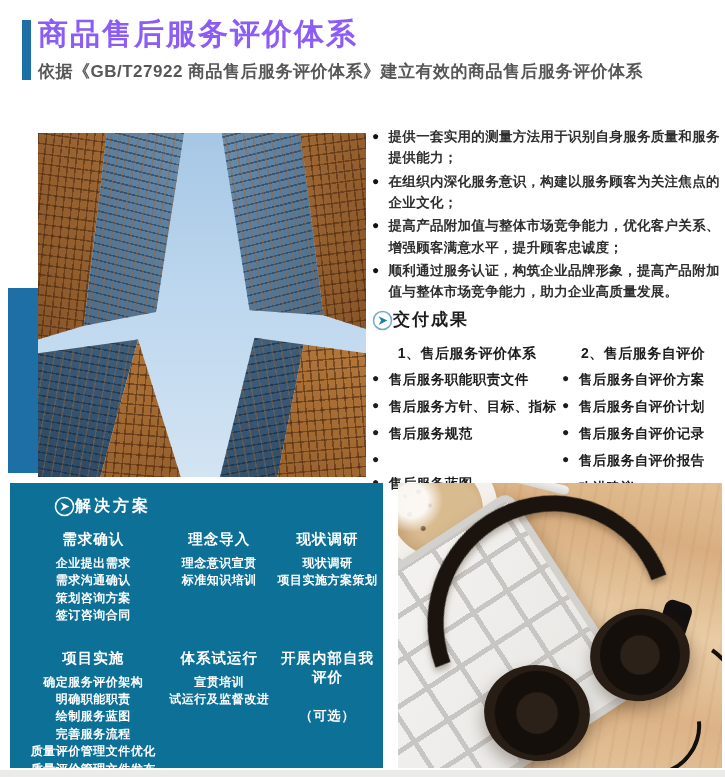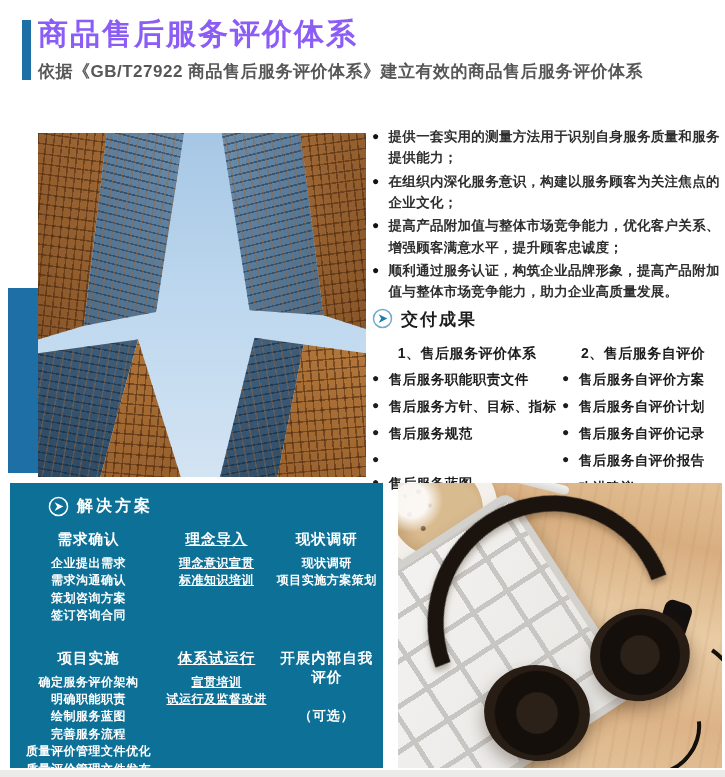--- a/index.html
+++ b/index.html
@@ -50,40 +50,40 @@
                repeating-linear-gradient(175deg,rgba(70,35,12,.5) 0 1.5px,transparent 1.5px 10px),
                linear-gradient(200deg,#e0b176 0%,#b07539 50%,#8a5527 100%); }
 
   
   .benefits { position:absolute; left:372px; top:126px; width:352px; list-style:none; }
   .benefit { display:flex; gap:9px; font-size:13.5px; font-weight:600; color:#2e2e2e; line-height:1.58; margin-bottom:2px; letter-spacing:0.3px; }
   .benefit .dot { flex:0 0 auto; font-size:12px; line-height:1.75; color:#111; }
 
   
   .deliverables { position:absolute; left:372px; top:308px; width:352px; }
-  .sec-head { display:flex; align-items:flex-start; gap:8px; }
+  .sec-head { display:flex; align-items:flex-end; }
   .sec-head .icon { width:21px; height:21px; }
   .sec-head .txt { font-size:17px; font-weight:700; color:#1c1c1c; letter-spacing:2px; }
   .groups { display:flex; margin-top:14px; }
   .group { width:54%;text-align:center; }
   .group + .group { width:46%; }
   .group-title { font-size:14px; font-weight:700; color:#1c1c1c; margin-bottom:8px; letter-spacing:0.5px; }
   .group ul { list-style:none; }
   .group li { display:flex; gap:9px; font-size:13.5px; font-weight:700; color:#1c1c1c; margin-bottom:9px; letter-spacing:0.5px; }
   .group li .dot { font-size:12px; }
 
   
-  .solution-panel { position:absolute; left:10px; top:483px; width:373px; height:285px; background:#0d7097; color:#fff; padding:13px 4px 8px 8px; }
+  .solution-panel { position:absolute; left:10px; top:483px; width:373px; height:285px; background:#0d7097; color:#fff; padding:13px 4px 8px 14px; }
   .solution-panel .sec-head { margin-left:30px; }
   .solution-panel .sec-head .txt { color:#fff; font-size:16px; letter-spacing:3px; }
   .sol-row { display:flex; margin-top:13px; }
   .sol-row.second { margin-top:24px; }
   .sol-col { text-align:center; }
   .sol-col.c1 { width:39%; }
-  .sol-col.c2 { width:32%;text-decoration:underline; }
+  .sol-col.c2 { width:32%; }
   .sol-col.c3 { width:29%; }
   .sol-title { font-size:14.5px; font-weight:700; letter-spacing:1px; margin-bottom:6px; }
   .sol-note { font-size:13px; font-weight:700; letter-spacing:1px; margin-top:20px; }
   .sol-col ul { list-style:none; }
   .sol-col li { font-size:12px; font-weight:600; line-height:1.45; letter-spacing:0.5px; }
 
   
   .photo-headset { position:absolute; left:398px; top:483px; width:324px; height:285px; overflow:hidden;
     background:repeating-linear-gradient(100deg,rgba(150,100,60,.07) 0 3px,transparent 3px 15px),
                linear-gradient(12deg,#e7c9a1 0%,#dcb387 30%,#e9cca5 55%,#d8ae80 80%,#e3c094 100%); }

